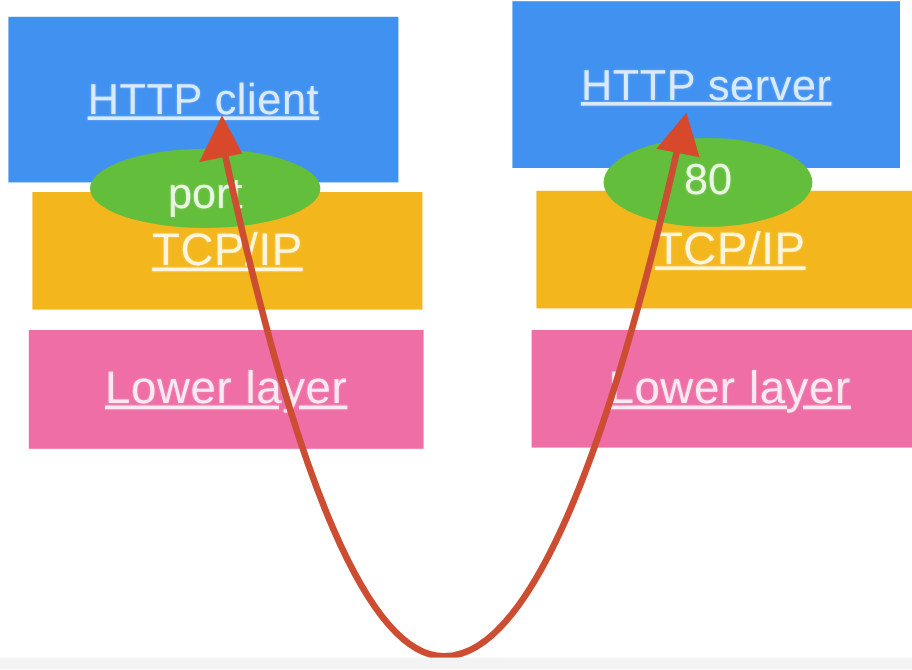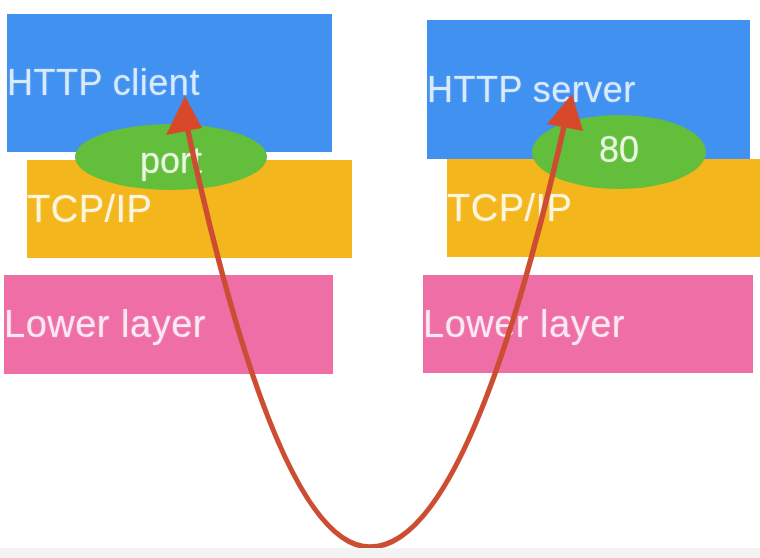--- a/index.html
+++ b/index.html
@@ -12,64 +12,67 @@
     position: relative;
     width: 760px;
     height: 558px;
     background: #ffffff;
     overflow: hidden;
   }
   .box {
     position: absolute;
     display: flex;
     align-items: center;
+    justify-content: center;
     text-align: center;
     letter-spacing: 0.5px;
+    text-decoration: underline;
   }
   .app-box {
     background: #4191f1;
     color: #d9eafd;
     font-size: 36px;
     z-index: 1;
   }
   .transport-box {
     background: #f3b71d;
     color: #fdf5dd;
     font-size: 38px;
     z-index: 1;
     margin-left: 20px;
   }
   .lower-box {
     background: #ee6ea5;
     color: #fbe9f2;
     font-size: 38px;
     z-index: 1;
+    margin-left: 20px;
   }
   .port-ellipse {
     position: absolute;
     background: #63be3b;
     border-radius: 50%;
     color: #e9f8e3;
     font-size: 36px;
     display: flex;
     align-items: center;
     justify-content: center;
     z-index: 3;
   }
   
   #client-app      { left: 7px;   top: 14px;  width: 325px; height: 138px; }
   #client-transport{ left: 7px;   top: 160px; width: 325px; height: 98px;  }
   #client-lower    { left: 4px;   top: 275px; width: 329px; height: 99px;  }
   #client-port     { left: 75px;  top: 124px; width: 192px; height: 66px;
                      padding-top: 8px; box-sizing: border-box; }
   
-  #server-app      { left: 427px; top: 20px;  width: 323px; height: 139px; }
+  #server-app      { left: 427px; top: 1px;  width: 323px; height: 139px; }
   #server-transport{ left: 427px; top: 159px; width: 323px; height: 98px;  }
   #server-lower    { left: 423px; top: 275px; width: 330px; height: 98px;  }
-  #server-port     { left: 532px; top: 115px; width: 174px; height: 74px;
+  #server-port     { left: 503px; top: 115px; width: 174px; height: 74px;
                      padding-bottom: 4px; box-sizing: border-box; }
 
   #arrow-svg {
     position: absolute;
     left: 0;
     top: 0;
     width: 760px;
     height: 558px;
     z-index: 5;
     pointer-events: none;

